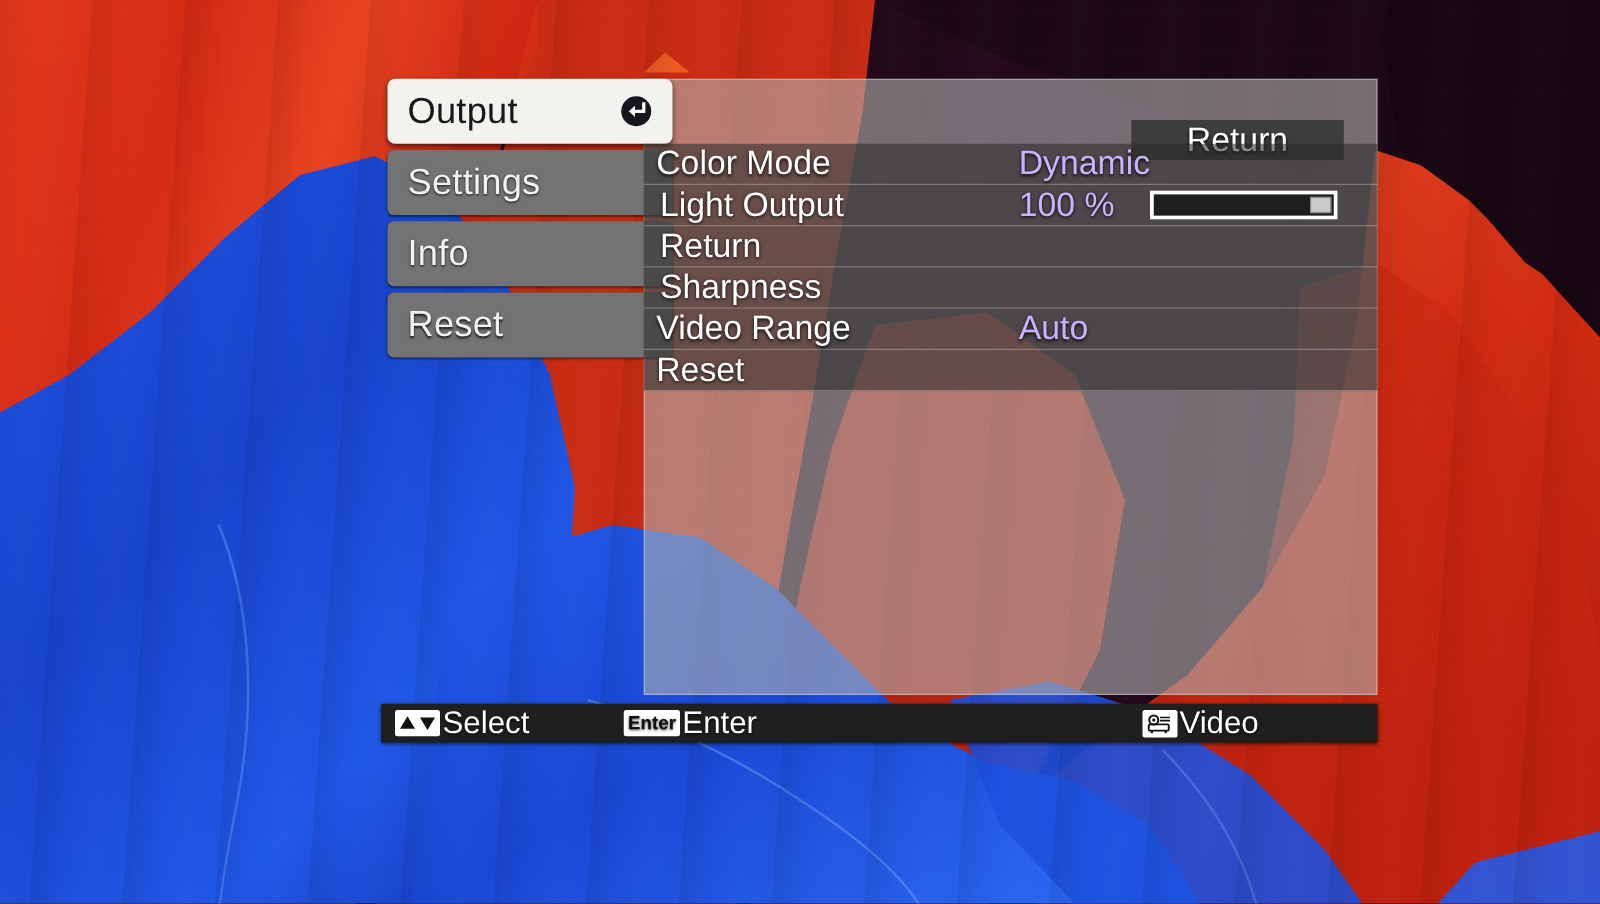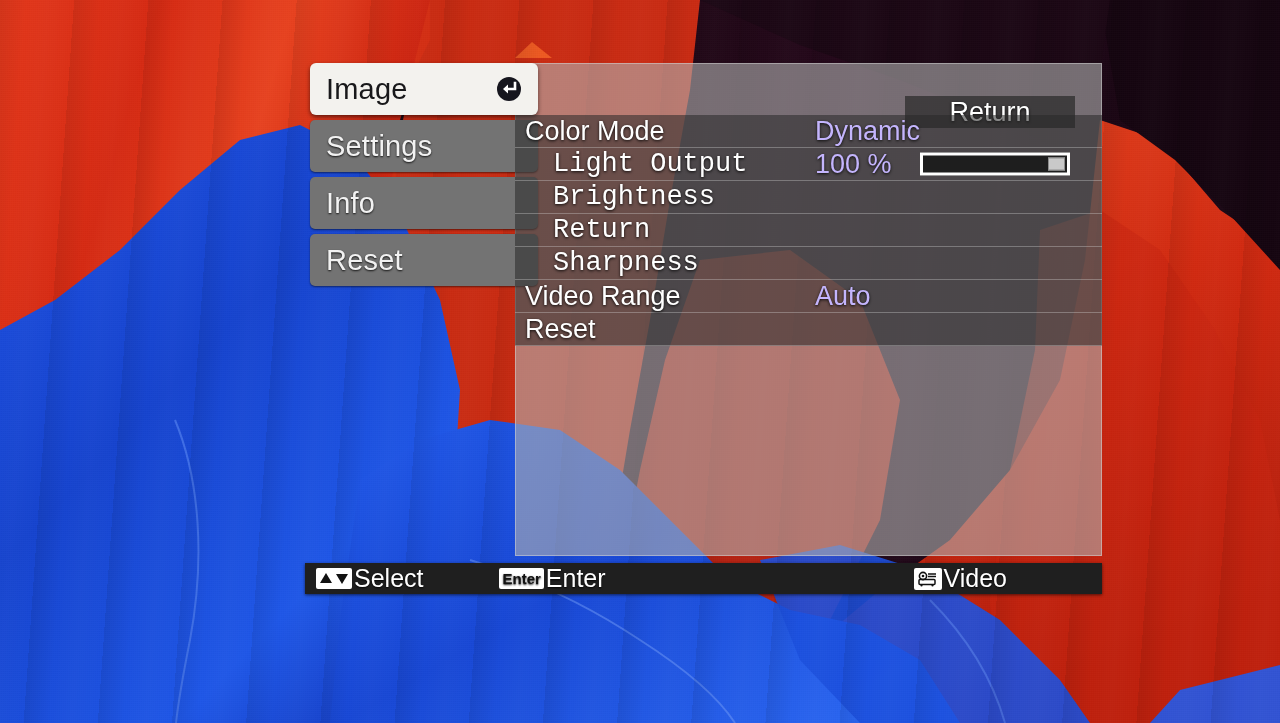--- a/index.html
+++ b/index.html
@@ -116,21 +116,21 @@
   .row .label{
     position:absolute;
     left:10px; top:50%;
     transform:translateY(-50%);
     color:#ffffff;
     font-size:27px;
     line-height:1;
     text-shadow:0 1px 3px rgba(0,0,0,.9);
     white-space:nowrap;
   }
-  .row.indent .label{ left:38px;font-family:Liberation Mono, monospace; }
+  .row.indent .label{ left:13px; }
   .row .value{
     position:absolute;
     left:300px; top:50%;
     transform:translateY(-50%);
     color:#c4b5fd;
     font-size:27px;
     line-height:1;
     text-shadow:0 1px 3px rgba(0,0,0,.9);
     white-space:nowrap;
   }
@@ -299,21 +299,21 @@
   <div class="bg-layer folds"></div>
   <div class="bg-layer grain"></div>
 
   <div id="osd">
 
     <div class="panel-body"></div>
 
     <div class="tabs">
 
       <div class="tab active">
-        <span class="tab-label">Image</span>
+        <span class="tab-label">Output</span>
         <span class="enter-badge">
           <svg width="26" height="26" viewBox="0 0 26 26">
             <circle cx="13" cy="13" r="12" fill="#16161e"></circle>
             <path d="M19 7 L19 13 L10.5 13" stroke="#fff" stroke-width="2.6" fill="none" stroke-linecap="square"></path>
             <path d="M12 8.5 L7 13 L12 17.5 Z" fill="#fff"></path>
           </svg>
         </span>
       </div>
 
       <div class="tab">
@@ -342,24 +342,20 @@
       </div>
 
       <div class="row indent">
         <span class="label">Light Output</span>
         <span class="value">100 %</span>
         <span class="slider">
           <span class="knob"></span>
         </span>
       </div>
 
-      <div class="row indent">
-        <span class="label">Brightness</span>
-        <span class="value"></span>
-      </div>
 
       <div class="row indent">
         <span class="label">Return</span>
         <span class="value"></span>
       </div>
 
       <div class="row indent">
         <span class="label">Sharpness</span>
         <span class="value"></span>
       </div>

